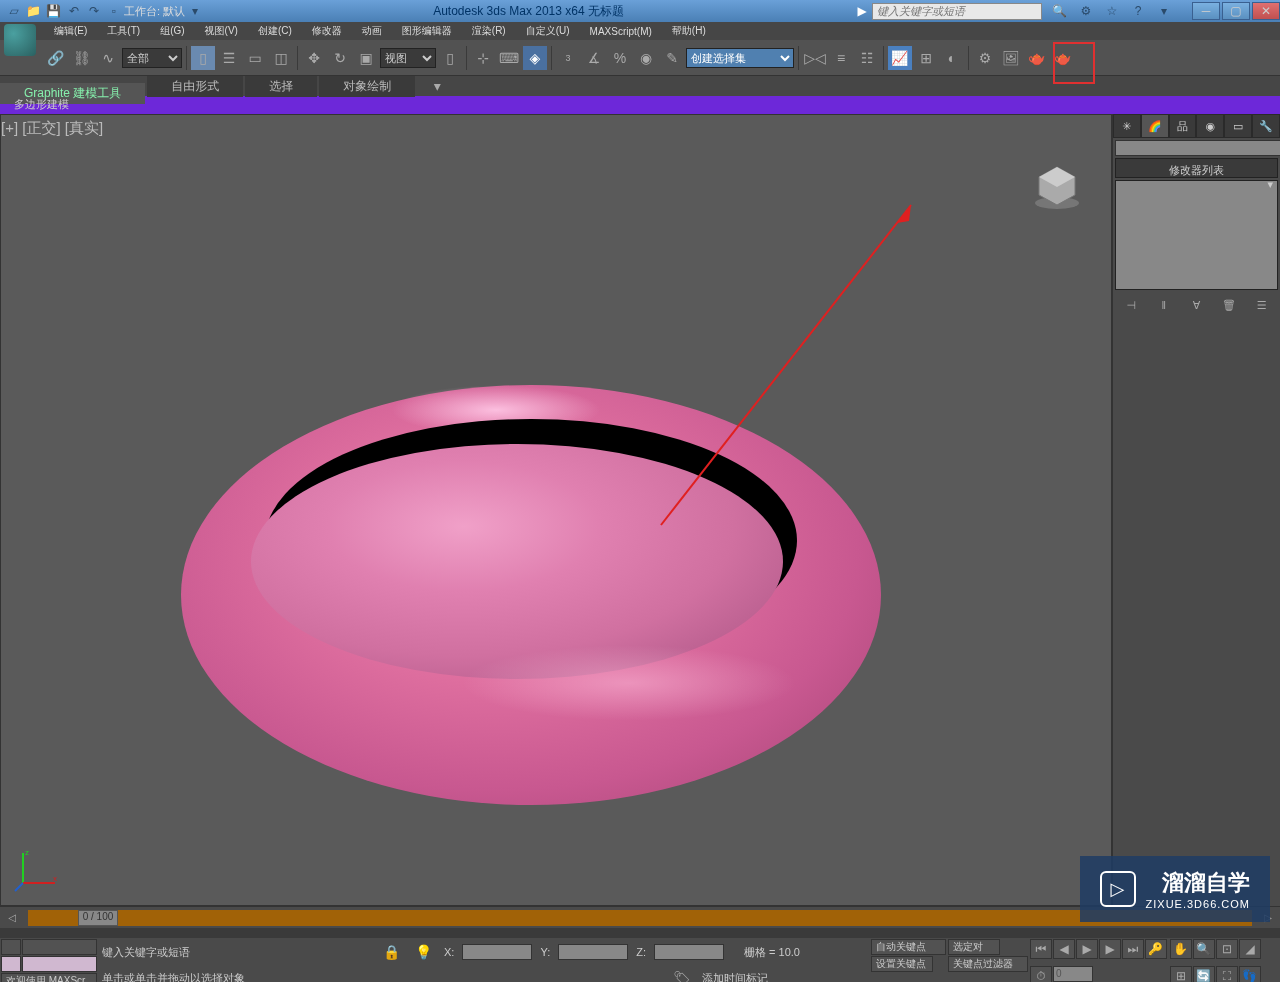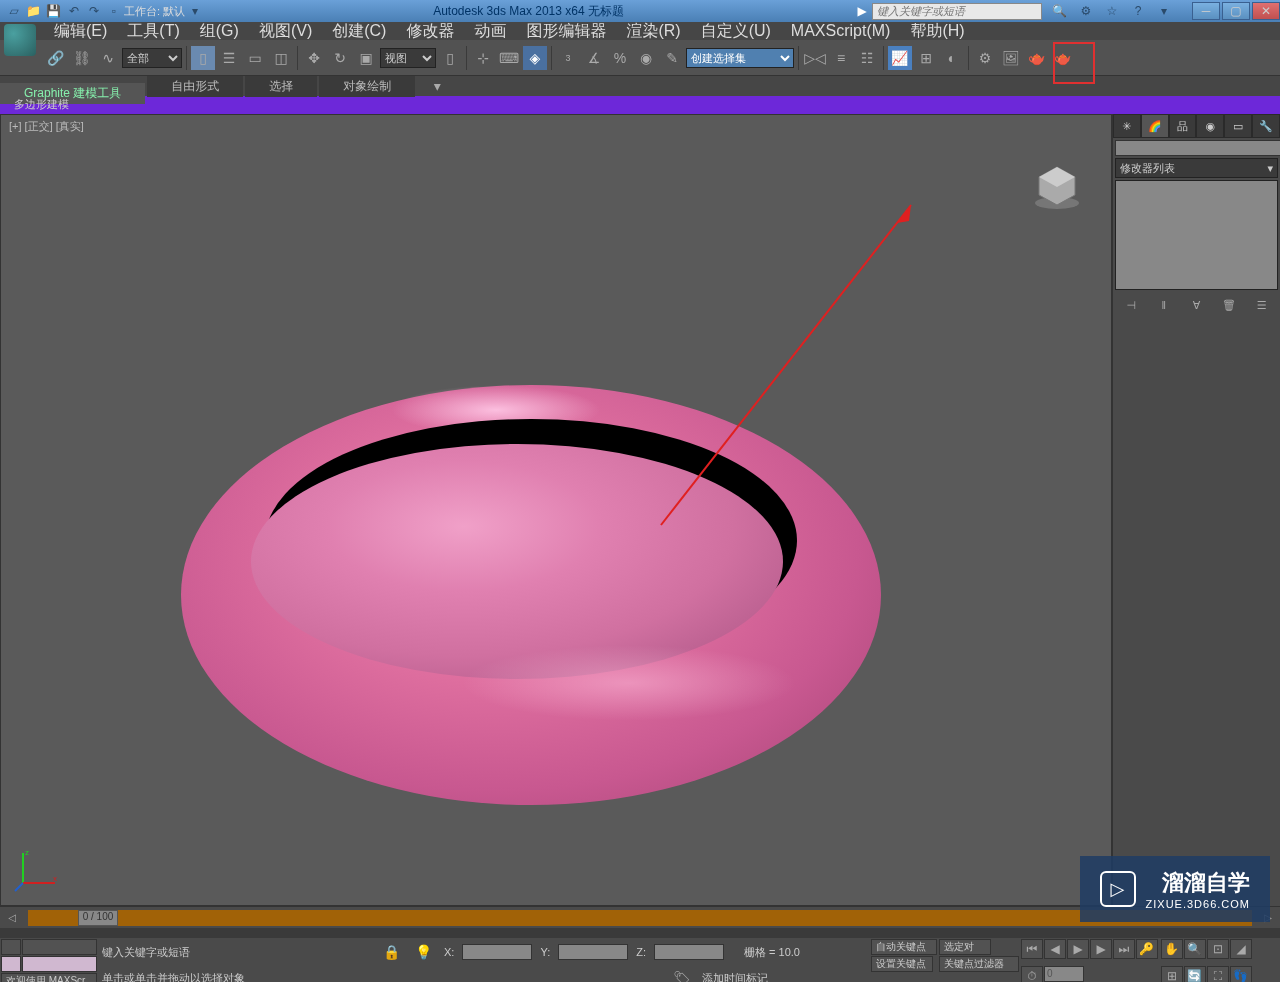--- a/index.html
+++ b/index.html
@@ -12,60 +12,60 @@
 .title-center { flex: 1; text-align: center; color: #003366; font-size: 12px; }
 .title-search { width: 170px; height: 17px; background: #e8e8e8; border: 1px solid #888; font-size: 11px; padding: 0 4px; font-style: italic; color: #888; }
 .title-right-icons { display: flex; gap: 6px; padding: 0 8px; }
 .win-btns { display: flex; gap: 2px; margin-left: 10px; }
 .win-btn { width: 28px; height: 18px; background: linear-gradient(#7ab0e0, #5a90c0); border: 1px solid #3a6090; display: flex; align-items: center; justify-content: center; font-size: 12px; }
 .win-btn.close { background: linear-gradient(#e07070, #c05050); }
 
 
 .menu-bar { height: 18px; background: #464646; display: flex; align-items: center; padding-left: 8px; }
 .app-icon { width: 32px; height: 32px; background: radial-gradient(circle at 30% 30%, #4aa0a0, #2a6060); border-radius: 4px; margin-right: 8px; position: absolute; top: 24px; left: 4px; z-index: 10; }
-.menu-item { padding: 0 10px; color: #ddd; font-size: 16px; cursor: pointer; }
+.menu-item { padding: 0 10px; color: #ddd; font-size: 10px; cursor: pointer; }
 
 
 .toolbar { height: 36px; background: #525252; display: flex; align-items: center; padding-left: 44px; gap: 2px; border-bottom: 1px solid #333; }
 .tb-btn { width: 24px; height: 24px; display: flex; align-items: center; justify-content: center; color: #aaa; font-size: 14px; }
 .tb-select { height: 20px; background: #3a3a3a; border: 1px solid #222; color: #ccc; font-size: 11px; }
 .tb-sep { width: 1px; height: 24px; background: #3a3a3a; margin: 0 2px; }
 .highlight-box { border: 2px solid #e03030; width: 42px; height: 42px; position: absolute; top: 42px; left: 1053px; z-index: 20; pointer-events: none; }
 
 
 .ribbon { height: 20px; background: #464646; display: flex; align-items: center; }
 .ribbon-tab { padding: 2px 24px; color: #bbb; font-size: 12px; background: #3a3a3a; margin-right: 2px; }
 .ribbon-tab.active { background: #555; color: #86efac; margin-top: 14px; }
 .ribbon-sub { height: 18px; background: #6d28d9; color: #ccc; padding: 1px 14px; font-size: 11px; }
 
 
 .main { display: flex; height: calc(982px - 22px - 18px - 36px - 20px - 18px - 22px - 54px); }
 .viewport { flex: 1; background: #5a5a5a; position: relative; border: 1px solid #333; }
-.viewport-label { position: absolute; top: 4px; left: 8px; color: #bbb; font-size: 11px; }
+.viewport-label { position: absolute; top: 4px; left: 0; color: #bbb; font-size: 15px; }
 .viewcube { position: absolute; top: 40px; right: 24px; width: 60px; height: 60px; }
 .axis-gizmo { position: absolute; bottom: 12px; left: 12px; width: 48px; height: 48px; }
 
 
 .bowl { position: absolute; top: 270px; left: 180px; width: 700px; height: 420px; }
 .bowl-outer { width: 100%; height: 100%; background: radial-gradient(ellipse at 45% 40%, #f088b8, #e070a0, #c85890, #a04070); border-radius: 50%; position: relative; filter: blur(0.5px); }
 .bowl-rim { position: absolute; top: 8%; left: 12%; width: 76%; height: 58%; background: #000; border-radius: 50%; }
 .bowl-inner { position: absolute; top: 14%; left: 10%; width: 76%; height: 56%; background: radial-gradient(ellipse at 40% 35%, #f0a0c8, #e080b0, #d070a0, #b05888 90%); border-radius: 50%; }
 .bowl-highlight { position: absolute; top: 0%; left: 30%; width: 30%; height: 12%; background: radial-gradient(ellipse, rgba(255,200,230,0.9), transparent 70%); border-radius: 50%; }
 .bowl-highlight2 { position: absolute; top: 62%; left: 40%; width: 48%; height: 18%; background: radial-gradient(ellipse, rgba(255,190,220,0.5), transparent 70%); border-radius: 50%; }
 
 
 .red-arrow { position: absolute; top: 80px; right: 170px; width: 340px; height: 340px; pointer-events: none; }
 
 
 .cmd-panel { width: 168px; background: #4a4a4a; border-left: 1px solid #333; }
 .cmd-tabs { height: 24px; display: flex; background: #3a3a3a; }
 .cmd-tab { flex: 1; display: flex; align-items: center; justify-content: center; border: 1px solid #2a2a2a; }
 .name-field { display: flex; margin: 2px; }
 .name-input { flex: 1; height: 16px; background: #888; border: 1px solid #333; }
-.mod-list { height: 20px; background: #3a3a3a; border: 1px solid #222; color: #ccc; margin: 2px; display: flex; align-items: center; padding: 4px 4px; font-size: 11px; }
+.mod-list { height: 20px; background: #3a3a3a; border: 1px solid #222; color: #ccc; margin: 2px; display: flex; align-items: center; padding: 4px 4px; font-size: 11px; flex-direction: column; }
 .mod-buttons { display: grid; grid-template-columns: 1fr 1fr; gap: 1px; margin: 2px; }
 .mod-btn { height: 18px; background: #525252; border: 1px solid #333; color: #ccc; font-size: 11px; display: flex; align-items: center; justify-content: center; }
 .mod-btn.wide { grid-column: span 2; }
 .mod-stack { height: 110px; background: #888; border: 1px solid #222; margin: 2px; }
 .mod-tools { display: flex; gap: 4px; padding: 4px; justify-content: space-around; }
 .mod-tool { width: 20px; height: 18px; display: flex; align-items: center; justify-content: center; color: #aaa; }
 
 
 .timeline { height: 22px; background: #4a4a4a; display: flex; align-items: center; border-top: 1px solid #333; }
 .time-slider { flex: 1; height: 16px; background: #a16207; position: relative; margin: 0 4px; }
@@ -296,21 +296,21 @@
       <span class="status-text" style="margin-left:12px">栅格 = 10.0</span>
     </div>
     <div class="coord-row">
       <span class="status-text" style="width:560px">单击或单击并拖动以选择对象</span>
       <span class="tb-btn">🏷</span>
       <span class="status-text">添加时间标记</span>
     </div>
   </div>
   <div class="status-right">
     <div style="display:flex;flex-direction:column;gap:1px;padding:1px">
-      <div class="anim-label" style="width:66px">自动关键点</div>
+      <div class="anim-label" style="width:75px">自动关键点</div>
       <div class="anim-label" style="width:62px">设置关键点</div>
     </div>
     <div style="display:flex;flex-direction:column;gap:1px;padding:1px">
       <div class="anim-label" style="width:52px">选定对</div>
       <div class="anim-label" style="width:80px">关键点过滤器</div>
     </div>
     <div class="anim-controls" style="width:140px">
       <div class="anim-btn">⏮</div>
       <div class="anim-btn">◀</div>
       <div class="anim-btn">▶</div>

